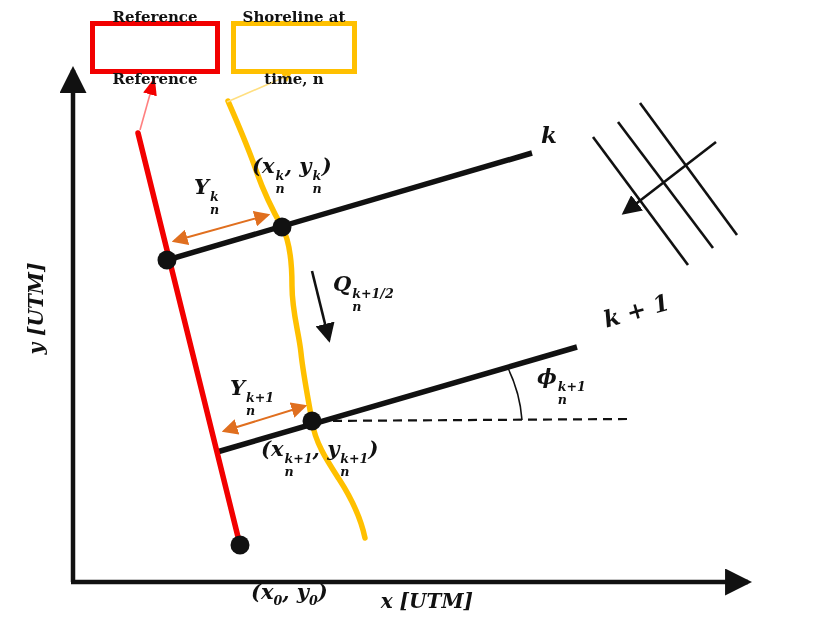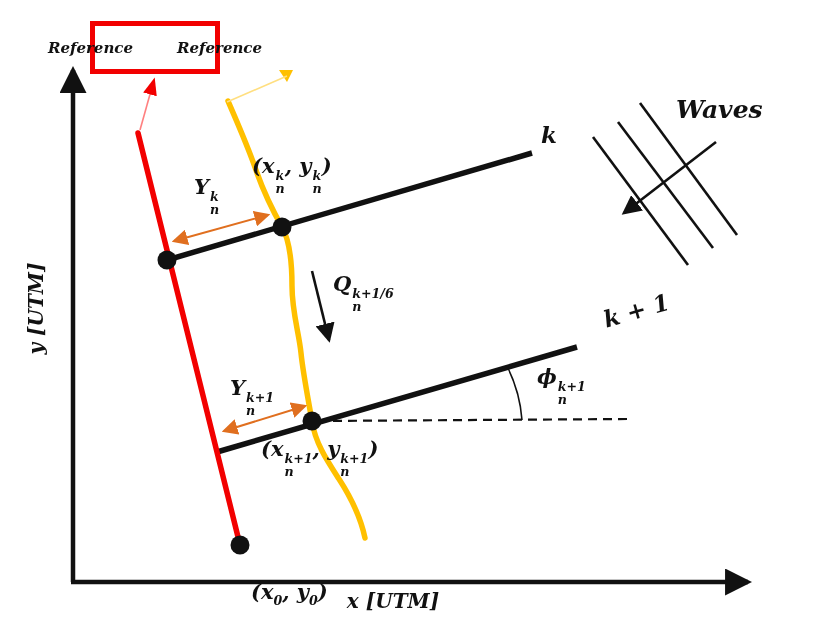--- a/index.html
+++ b/index.html
@@ -20,28 +20,28 @@
     position:absolute;color:var(--ink);font-style:italic;font-weight:bold;
     white-space:nowrap;line-height:1.05;
   }
   .math{font-family:"DejaVu Serif", serif;}
   .scripts{
     display:inline-flex;flex-direction:column;align-items:flex-start;
     font-size:0.60em;line-height:1.05;vertical-align:-0.55em;margin-left:1px;
   }
   .subonly{font-size:0.60em;vertical-align:-0.45em;}
   .legend-box{
-    position:absolute;display:flex;flex-direction:row;align-items:center;
+    position:absolute;display:flex;flex-direction:column;align-items:center;
     justify-content:center;background:#ffffff;text-align:center;
-    font-weight:bold;font-style:italic;font-size:15px;color:var(--ink);gap:44px;
+    font-weight:bold;font-size:15px;color:var(--ink);gap:44px;
   }
   .legend-box.ref{left:90px;top:21px;width:120px;height:43px;border:5px solid var(--reference-red);}
   .legend-box.time{left:231px;top:21px;width:116px;height:43px;border:5px solid var(--shoreline-gold);}
   .ylab{left:-26px;top:298px;width:124px;text-align:center;font-size:20px;transform:rotate(-90deg);}
-  .xlab{left:313px;top:591px;width:160px;text-align:center;font-size:20px;}
+  .xlab{left:313px;top:591px;width:160px;text-align:right;font-size:20px;}
   .waves{left:676px;top:97px;font-size:25px;}
   .klab{left:541px;top:123px;font-size:23px;}
   .k1lab{left:604px;top:308px;font-size:23px;transform:rotate(-16deg);transform-origin:left center;}
   .ptk{left:252px;top:155px;font-size:21px;}
   .yk{left:194px;top:176px;font-size:21px;}
   .q{left:333px;top:273px;font-size:21px;}
   .yk1{left:230px;top:377px;font-size:21px;}
   .phi{left:537px;top:366px;font-size:21px;}
   .ptk1{left:261px;top:438px;font-size:21px;}
   .origin{left:251px;top:546px;font-size:21px;margin-top:35px;}
@@ -101,25 +101,28 @@
     <circle cx="167" cy="260" r="9.5" fill="#111111"></circle>
     <circle cx="282" cy="227" r="9.5" fill="#111111"></circle>
     <circle cx="312" cy="421" r="9.5" fill="#111111"></circle>
     <circle cx="240" cy="545" r="9.5" fill="#111111"></circle>
   </svg>
 
   <div class="legend-box ref">
     <span>Reference</span>
     <span>Reference</span>
   </div>
+  <div class="legend-box time">
+    <span>Shoreline at</span>
+    <span>time, n</span>
+  </div>
 
   <div class="lbl math ylab">y [UTM]</div>
   <div class="lbl math xlab">x [UTM]</div>
 
-  <div class="lbl math waves">Waves</div>
   <div class="lbl math klab">k</div>
   <div class="lbl math k1lab">k + 1</div>
 
   <div class="lbl math ptk">
     <span>(x</span><span class="scripts">
         <span>k</span>
         <span>n</span>
       </span><span>, y</span><span class="scripts">
         <span>k</span>
         <span>n</span>
@@ -128,21 +131,21 @@
 
   <div class="lbl math yk">
     <span>Y</span><span class="scripts">
         <span>k</span>
         <span>n</span>
       </span>
   </div>
 
   <div class="lbl math q">
     <span>Q</span><span class="scripts">
-        <span>k+1/6</span>
+        <span>k+1/2</span>
         <span>n</span>
       </span>
   </div>
 
   <div class="lbl math yk1">
     <span>Y</span><span class="scripts">
         <span>k+1</span>
         <span>n</span>
       </span>
   </div>

